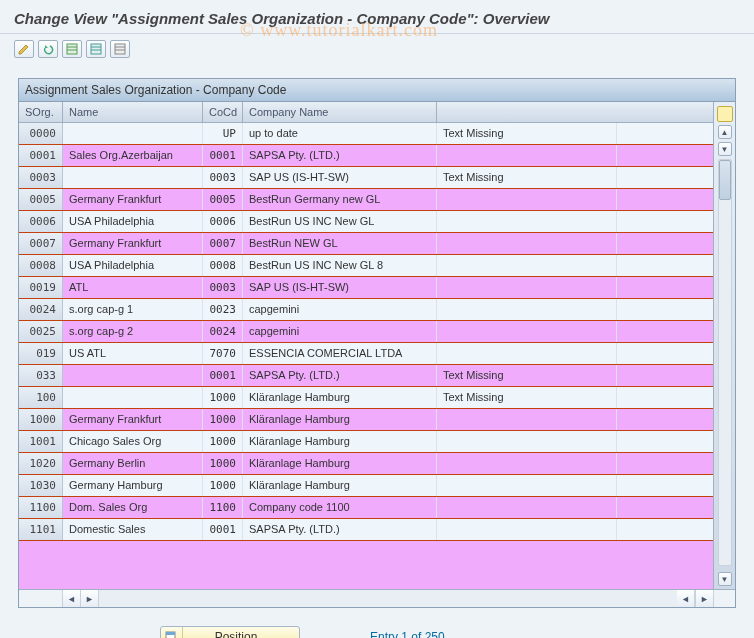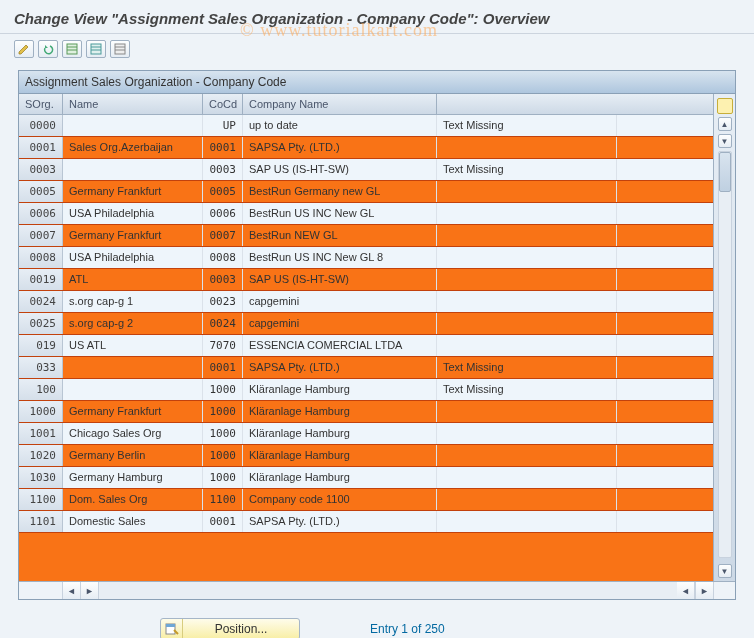--- a/index.html
+++ b/index.html
@@ -44,23 +44,23 @@
   }
   .tbtn {
     width: 20px; height: 18px;
     border: 1px solid #9fb0c2;
     background: linear-gradient(#fdfefe,#e6edf4);
     border-radius: 2px;
     display:flex; align-items:center; justify-content:center;
     cursor:pointer;
   }
   .table-wrap {
-    margin: 4px 18px 0 18px;
+    margin: 12px 18px 0 18px;
     border: 1px solid #8aa0b6;
-    background: #f97316;
+    background: #f0abfc;
     height: 530px;
     display:flex;
     flex-direction: column;
   }
   .table-caption {
     background: linear-gradient(#d8e4ef,#aec6de);
     border-bottom: 1px solid #8aa0b6;
     padding: 4px 6px;
     font-size: 12px;
     color: #333;

